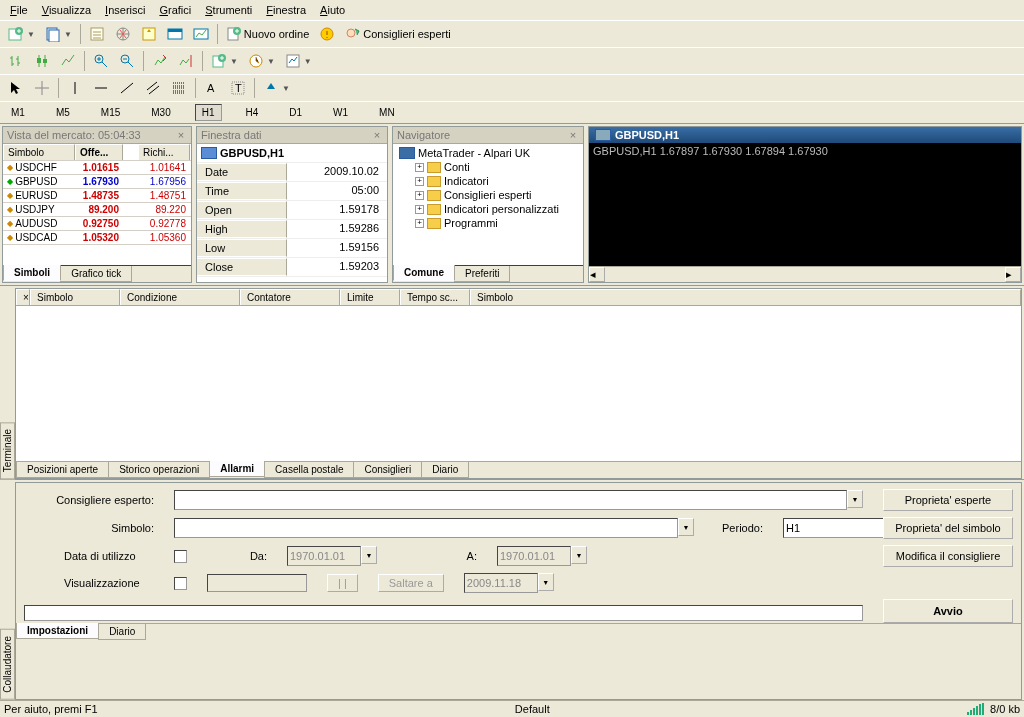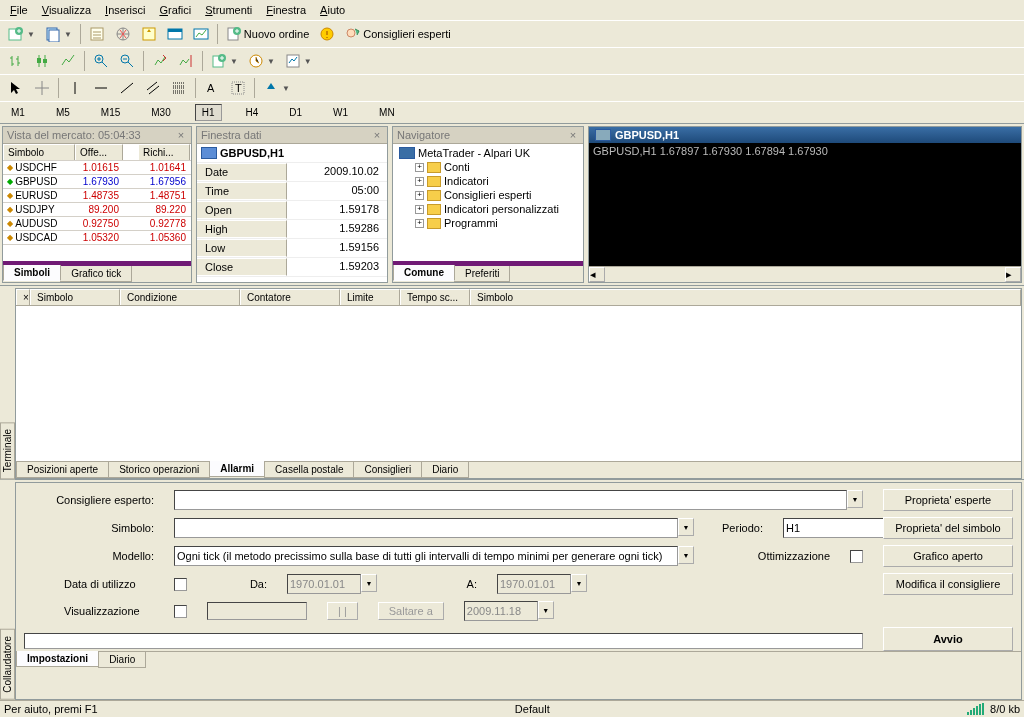--- a/index.html
+++ b/index.html
@@ -17,23 +17,23 @@
 .tf-btn.active { border: 1px inset #999; background: #e0ddd0; }
 .main-row { display: flex; height: 162px; border-top: 1px solid #919b9c; }
 .panel { border: 1px solid #919b9c; display: flex; flex-direction: column; background: #fff; margin: 2px; }
 .panel-title { background: #d6d2c2; color: #777; padding: 2px 4px; font-size: 10px; display: flex; justify-content: space-between; align-items: center; border-bottom: 1px solid #aca899; }
 .close-x { cursor: pointer; width: 12px; text-align: center; }
 .mw-table { flex: 1; overflow: hidden; }
 .mw-head, .mw-row { display: flex; border-bottom: 1px solid #d4d0c8; }
 .mw-head > div { background: #ece9d8; border-right: 1px solid #aca899; padding: 2px 4px; font-size: 10px; border-top: 1px solid #fff; border-left: 1px solid #fff; }
 .mw-row > div { padding: 1px 4px; text-align: right; font-size: 10px; }
 .mw-row > div:first-child { text-align: left; display: flex; align-items: center; gap: 2px; }
-.c1 { width: 72px; } .c2 { width: 48px; } .c3 { width: 52px; margin-left: 15px; }
+.c1 { width: 72px; } .c2 { width: 48px; font-weight: bold; } .c3 { width: 52px; margin-left: 15px; }
 .down { color: #c00; } .up { color: #00c; }
-.bottom-tabs { display: flex; border-top: 5px solid #701a75; background: #ece9d8; }
+.bottom-tabs { display: flex; border-top: 1px solid #701a75; background: #ece9d8; }
 .bottom-tab { border: 1px solid #aca899; border-top: none; padding: 2px 10px; font-size: 10px; background: #ece9d8; margin-right: -1px; }
 .bottom-tab.active { background: #fcfcfe; border-bottom: 1px solid #fcfcfe; position: relative; top: -1px; font-weight: bold; }
 .dw-table { flex: 1; overflow: hidden; font-size: 10px; }
 .dw-row { display: flex; border-bottom: 1px solid #eee; }
 .dw-row > div:first-child { width: 90px; padding: 2px 8px; background: #ece9d8; border-right: 1px solid #aca899; border-bottom: 1px solid #fff; border-top: 1px solid #fff; }
 .dw-row > div:last-child { flex: 1; padding: 2px 8px; text-align: right; }
 .nav-tree { flex: 1; overflow: auto; padding: 2px; font-size: 11px; background: #fff; }
 .nav-item { display: flex; align-items: center; gap: 3px; padding: 1px 0 1px 4px; }
 .nav-item.child { padding-left: 20px; }
 .tree-box { width: 9px; height: 9px; border: 1px solid #999; display: inline-flex; align-items: center; justify-content: center; font-size: 8px; line-height: 1; background: #fff; }
@@ -488,30 +488,20 @@
           <span class="drop-arrow">▼</span>
         </div>
       <div style="flex:1;text-align:right">Periodo:</div>
       <div style="width:80px;display:flex">
           <input class="form-select" style="flex: 1 1 0%;" value="H1">
           <span class="drop-arrow">▼</span>
         </div>
       <button class="side-btn">Proprieta' del simbolo</button>
     </div>
     <div class="form-row">
-      <div class="form-label">Modello:</div>
-      <div style="width:520px;display:flex">
-          <input class="form-select" style="flex: 1 1 0%;" value="Ogni tick (il metodo precissimo sulla base di tutti gli intervalli di tempo minimi per generare ogni tick)">
-          <span class="drop-arrow">▼</span>
-        </div>
-      <div style="flex:1;text-align:right">Ottimizzazione</div>
-      <div class="checkbox"></div>
-      <button class="side-btn">Grafico aperto</button>
-    </div>
-    <div class="form-row">
       <div class="form-label" style="text-align:left;padding-left:40px">Data di utilizzo</div>
       <div class="checkbox"></div>
       <div style="width:60px;text-align:right">Da:</div>
       <div style="display:flex">
           <input class="form-select disabled" style="width: 74px;" value="1970.01.01">
           <span class="drop-arrow">▼</span>
         </div>
       <div style="width:80px;text-align:right">A:</div>
       <div style="display:flex">
           <input class="form-select disabled" style="width: 74px;" value="1970.01.01">

